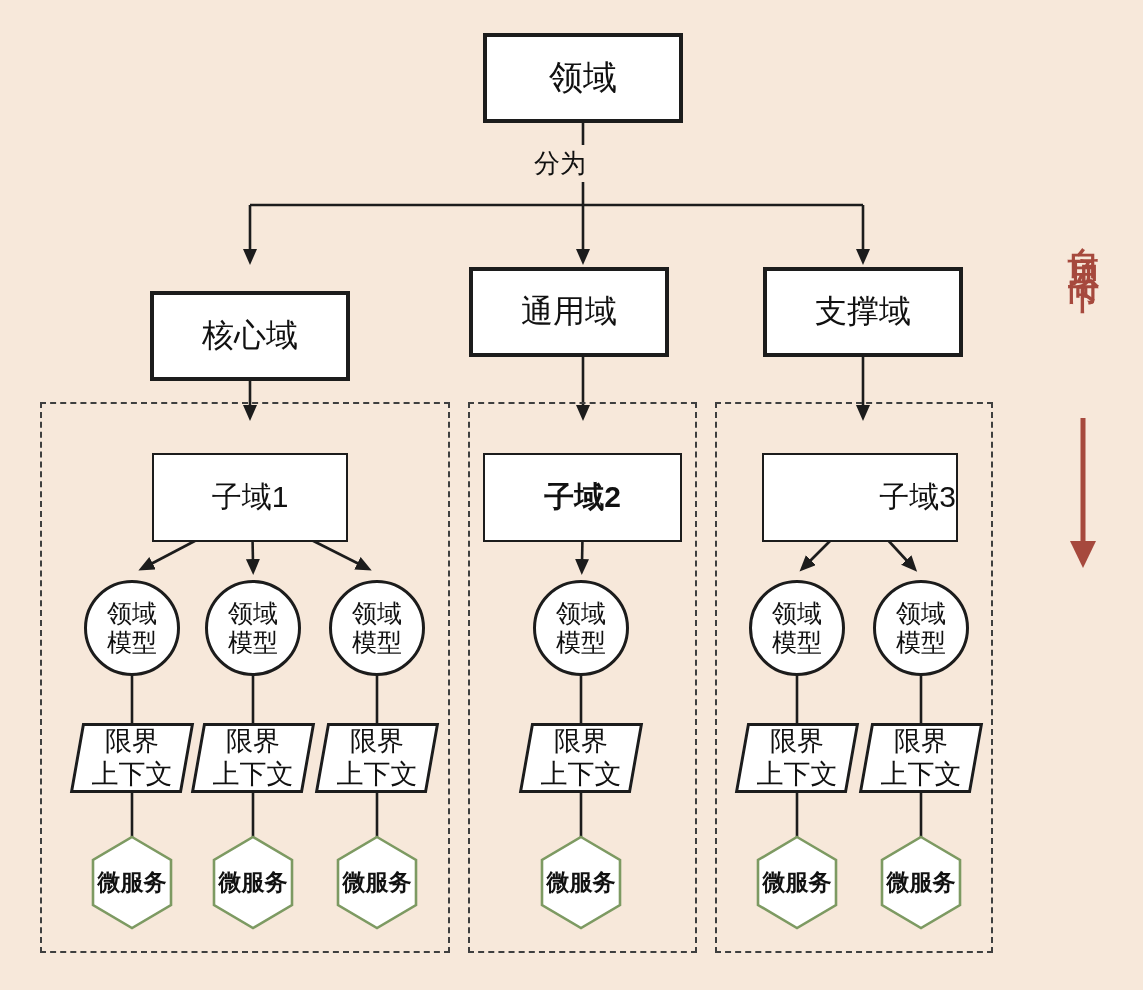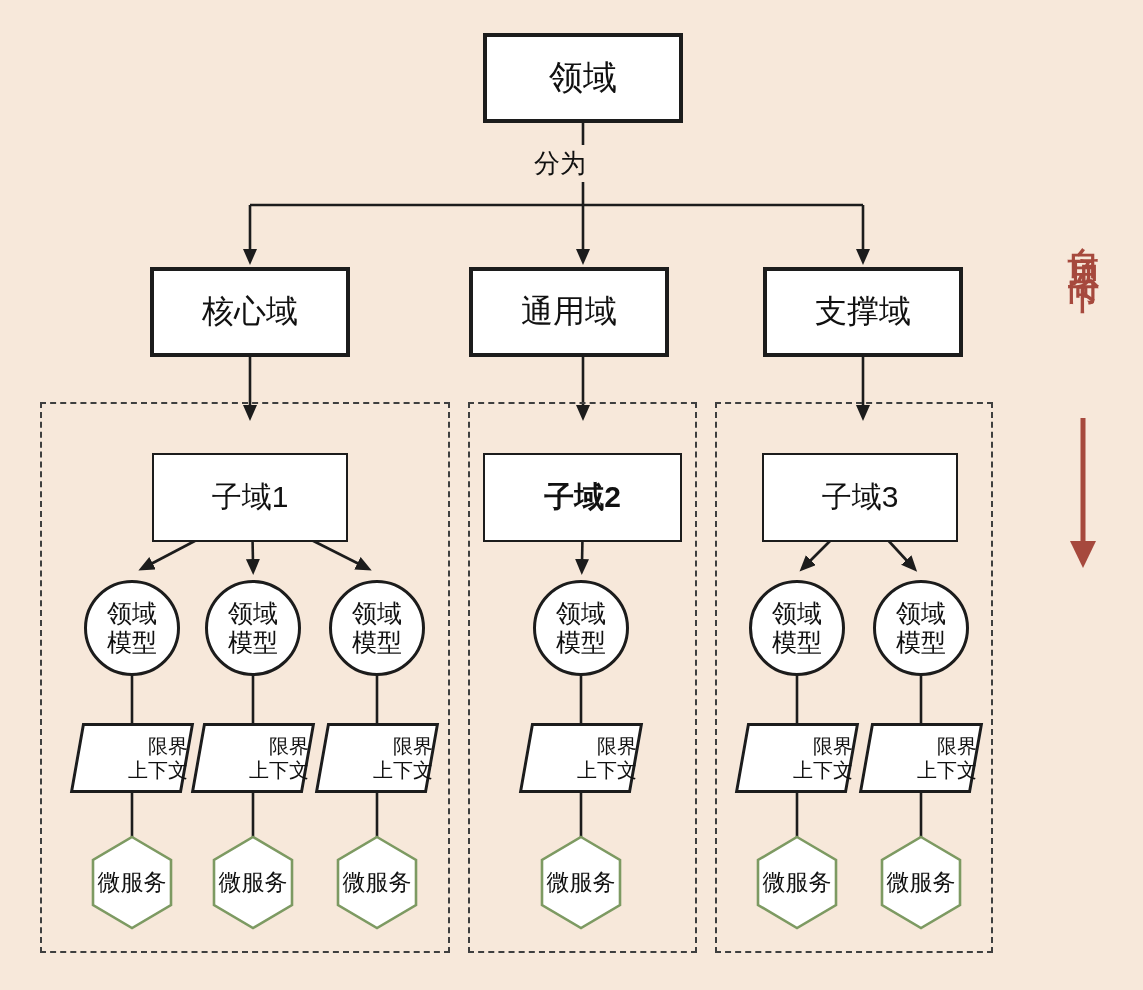--- a/index.html
+++ b/index.html
@@ -11,55 +11,55 @@
   .canvas{position:relative;width:1143px;height:990px;background:#f7e8da;}
   .wires{position:absolute;left:0;top:0;width:1143px;height:990px;}
 
   .node{
     position:absolute;background:#ffffff;border:4px solid #1c1c1c;
     display:flex;align-items:center;justify-content:center;
     color:#111;box-sizing:border-box;
   }
   .root{left:483px;top:33px;width:200px;height:90px;font-size:34px;}
   .lvl2{top:267px;width:200px;height:90px;font-size:32px;}
-  .core{left:150px;} .generic{left:469px;} .support{left:763px;justify-content:center;}
+  .core{left:150px;margin-top:24px;} .generic{left:469px;} .support{left:763px;justify-content:center;}
 
   .group{
     position:absolute;border:2.5px dashed #3f3f3f;box-sizing:border-box;
     top:402px;height:551px;background:transparent;
   }
   .g1{left:40px;width:410px;} .g2{left:468px;width:229px;} .g3{left:715px;width:278px;}
 
   .sub{
     position:absolute;top:423px;height:89px;background:#fff;
     border:2.5px solid #1c1c1c;box-sizing:border-box;
     display:flex;align-items:center;justify-content:center;font-size:30px;color:#111;margin-top:30px;
   }
-  .sub1{left:152px;width:196px;} .sub2{left:483px;width:199px;font-weight:bold;} .sub3{left:762px;width:196px;}
+  .sub1{left:152px;width:196px;} .sub2{left:483px;width:199px;font-weight:bold;} .sub3{left:762px;width:196px;justify-content:flex-end;}
 
   .circle{
     position:absolute;top:580px;width:96px;height:96px;border-radius:50%;
     background:#fff;border:3px solid #1c1c1c;box-sizing:border-box;
     display:flex;flex-direction:column;align-items:center;justify-content:center;
     font-size:25px;line-height:1.18;color:#111;text-align:center;
   }
   .para{position:absolute;top:723px;width:112px;height:70px;}
   .para .pbg{
     position:absolute;inset:0;background:#fff;border:3px solid #1c1c1c;
     transform:skewX(-10deg);box-sizing:border-box;
   }
   .para .ptxt{
     position:relative;z-index:1;height:100%;display:flex;flex-direction:column;
-    align-items:flex-end;justify-content:center;font-size:20px;line-height:1.22;color:#111;text-align:center;
+    align-items:center;justify-content:center;font-size:27px;line-height:1.22;color:#111;text-align:center;
   }
   .hex{position:absolute;top:835px;width:84px;height:95px;}
   .hex svg{position:absolute;left:0;top:0;}
   .hex .htxt{
     position:absolute;inset:0;display:flex;align-items:center;justify-content:center;
-    font-size:23px;color:#111;white-space:nowrap;
+    font-size:23px;color:#111;white-space:nowrap;font-weight:bold;
   }
 
   .split-label{
     position:absolute;left:527px;top:145px;padding:1px 7px;
     background:#f7e8da;font-size:26px;color:#111;
   }
   .side-note{
     position:absolute;left:1062px;top:223px;height:180px;width:42px;
     writing-mode:vertical-rl;text-orientation:upright;
     font-size:31px;font-weight:bold;letter-spacing:13px;

